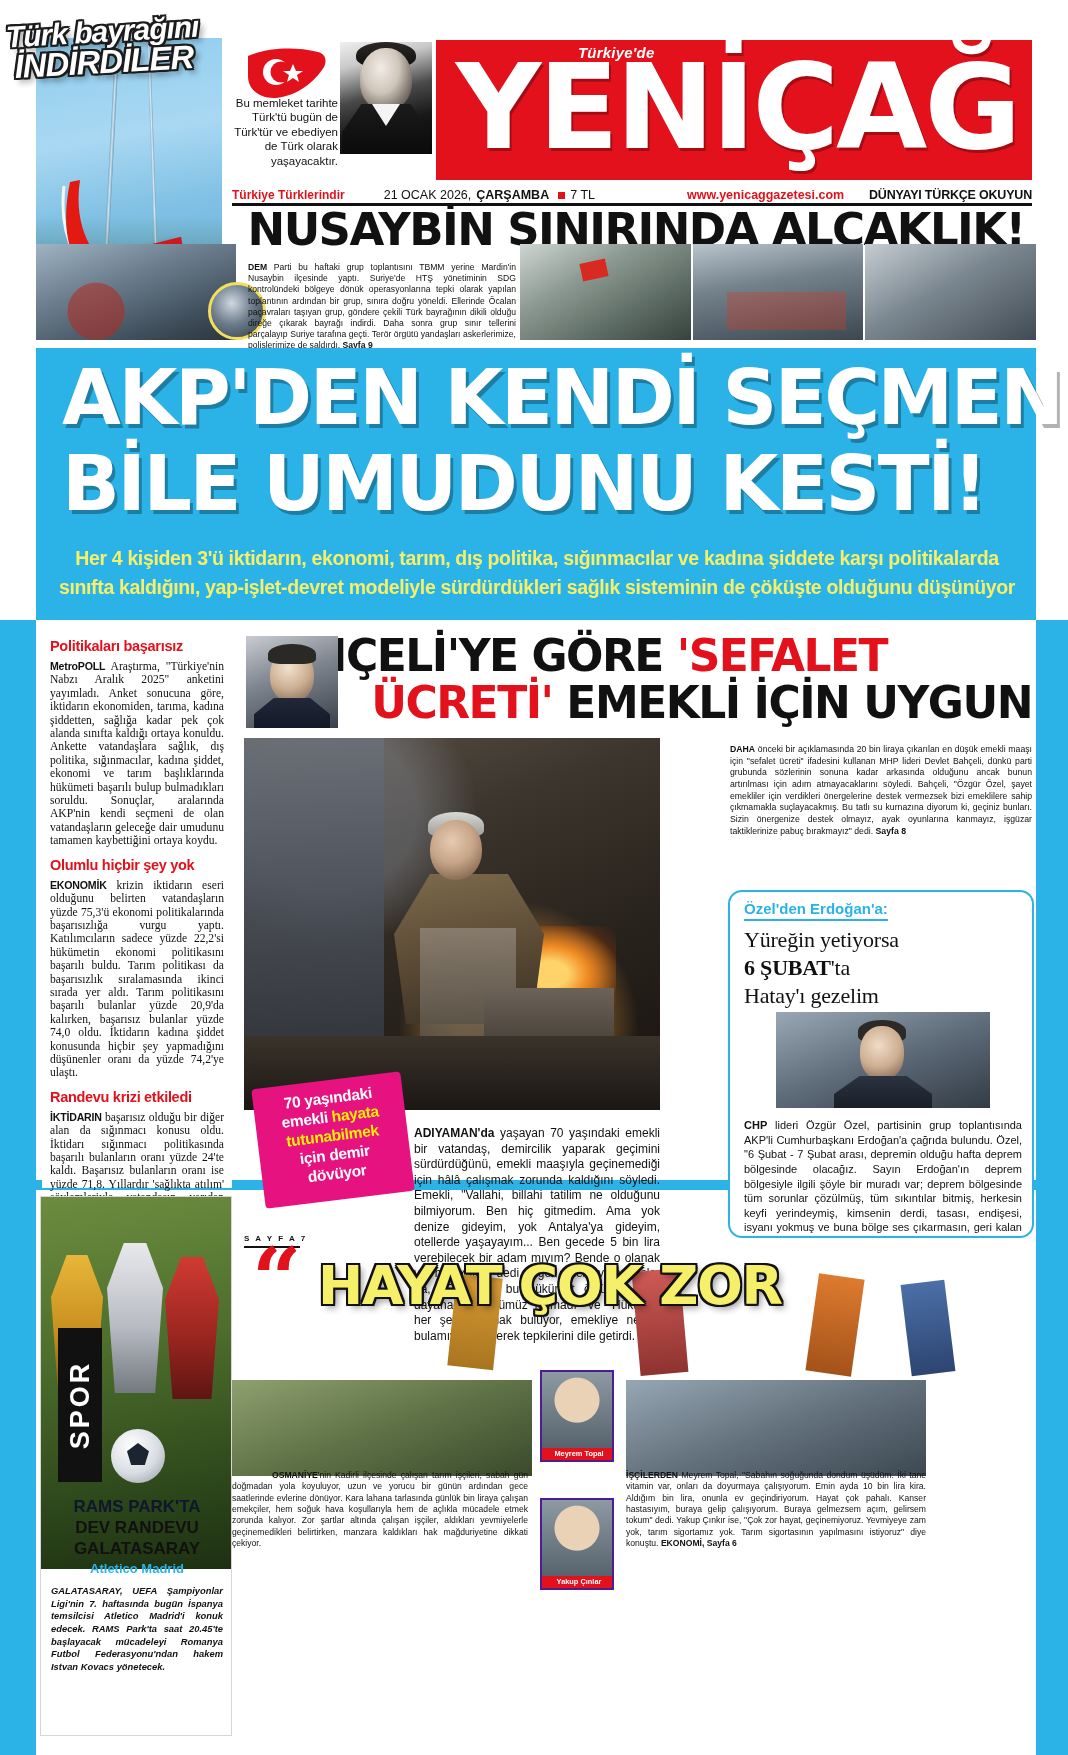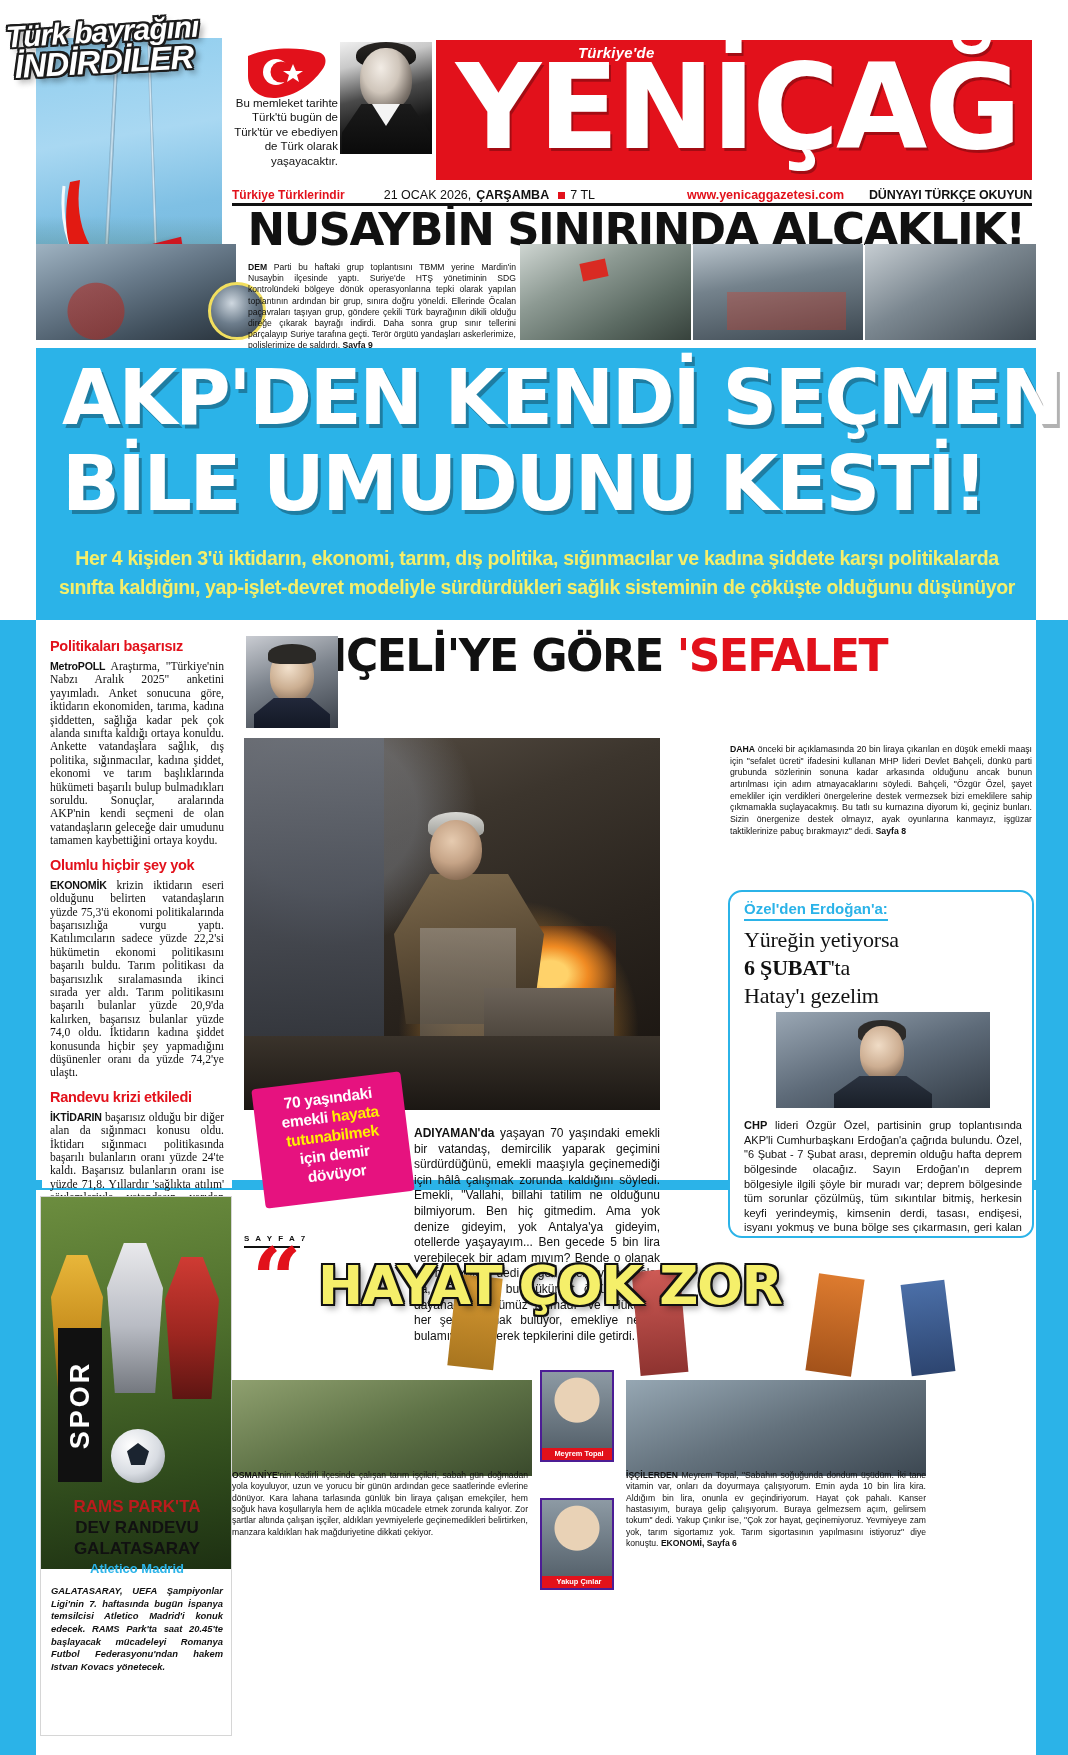--- a/index.html
+++ b/index.html
@@ -319,21 +319,21 @@
     position: absolute; left: -38px; top: 186px; width: 154px; height: 44px;
     background: #111; transform: rotate(-90deg);
   }
   .spor-tab span {
     display: block; text-align: center; line-height: 44px; color: #fff;
     font-weight: 900; font-size: 27px; letter-spacing: 3px;
   }
   .spor-cap {
     position: absolute; left: 10px; top: 300px; width: 172px; text-align: center;
   }
-  .spor-cap .c1 { color: #b91c1c; font-weight: 900; font-size: 17px; line-height: 20px; }
+  .spor-cap .c1 { color: #0f172a; font-weight: 900; font-size: 17px; line-height: 20px; }
   .spor-cap .c2 { color: #111; font-weight: 900; font-size: 17px; line-height: 20px; margin-top: 1px; }
   .spor-cap .c3 { color: #2bb3e8; font-weight: 800; font-size: 13px; line-height: 17px; margin-top: 1px; }
   .sporbox p {
     position: absolute; left: 10px; top: 388px; width: 172px;
     font-size: 9.4px; line-height: 1.35; color: #111; text-align: justify;
     font-weight: 700; font-style: italic;
     font-family: "Liberation Sans", sans-serif;
   }
 
   
@@ -388,21 +388,21 @@
   .chip .lbl { position: absolute; left: 0; bottom: 0; width: 74px; background: #e2111b;
     color: #fff; font-size: 7.4px; font-weight: 800; text-align: center; line-height: 12px; }
   .chip1 { left: 540px; top: 1370px; }
   .chip2 { left: 540px; top: 1498px; }
 
   
   .cap-left {
     position: absolute; left: 232px; top: 1470px; width: 296px; height: 130px;
     font-size: 8.6px; line-height: 1.32; color: #111; text-align: justify;
   }
-  .cap-left b { font-weight: 800; }
+  .cap-left b { font-weight: 800; margin-left: 40px; }
   .cap-right {
     position: absolute; left: 626px; top: 1470px; width: 300px; height: 130px;
     font-size: 8.6px; line-height: 1.32; color: #111; text-align: justify;
   }
   .cap-right b { font-weight: 800; }
   .cap-right .pg { font-weight: 800; }
 
   .hz-photo2 {
     position: absolute; left: 232px; top: 1380px; width: 300px; height: 96px; overflow: hidden;
     background: linear-gradient(160deg,#8fa06f 0%,#5f7347 50%,#3a4a2c 100%);
@@ -496,20 +496,21 @@
     <p><b class="lead">MetroPOLL</b><span> Araştırma, "Türkiye'nin Nabzı Aralık 2025" anketini yayımladı. Anket sonucuna göre, iktidarın ekonomiden, tarıma, kadına şiddetten, sağlığa kadar pek çok alanda sınıfta kaldığı ortaya konuldu. Ankette vatandaşlara sağlık, dış politika, sığınmacılar, kadına şiddet, ekonomi ve tarım başlıklarında hükümeti başarılı bulup bulmadıkları soruldu. Sonuçlar, aralarında AKP'nin kendi seçmeni de olan vatandaşların geleceğe dair umudunu tamamen kaybettiğini ortaya koydu.</span></p>
     <h3 class="sp">Olumlu hiçbir şey yok</h3>
     <p><b class="lead">EKONOMİK</b><span> krizin iktidarın eseri olduğunu belirten vatandaşların yüzde 75,3'ü ekonomi politikalarında başarısızlığa vurgu yaptı. Katılımcıların sadece yüzde 22,2'si hükümetin ekonomi politikasını başarılı buldu. Tarım politikası da başarısızlık sıralamasında ikinci sırada yer aldı. Tarım politikasını başarılı bulanlar yüzde 20,9'da kalırken, başarısız bulanlar yüzde 74,0 oldu. İktidarın kadına şiddet konusunda hiçbir şey yapmadığını düşünenler oranı da yüzde 74,2'ye ulaştı.</span></p>
     <h3 class="sp">Randevu krizi etkiledi</h3>
     <p><b class="lead">İKTİDARIN</b><span> başarısız olduğu bir diğer alan da sığınmacı konusu oldu. İktidarı sığınmacı politikasında başarılı bulanların oranı yüzde 24'te kaldı. Başarısız bulanların oranı ise yüzde 71,8. Yıllardır 'sağlıkta atılım' söylemleriyle vatandaşın yarıdan fazlasının onayını alan iktidar bu kez geçer oy alamadı. Sağlık sistemini başarılı bulanların oranı yüzde 47,1 olurken, başarısız bulanlar yüzde 49,9 oldu. Bunun sebebinin randevu krizleri, hastane yoğunlukları ve katkı paylarının olduğu belirtildi.</span></p>
     <div class="credit">GÜNCEL, Sayfa 9</div>
   </div>
 
   <div class="bah-head">
     <div class="l"><span>BAHÇELİ'YE GÖRE </span><span class="red">'SEFALET</span></div>
+    <div class="l l2"><span class="red">ÜCRETİ'</span><span> EMEKLİ İÇİN UYGUN</span></div>
   </div>
 
   <div style="position:absolute;left:246px;top:636px;width:92px;height:92px;overflow:hidden;background:linear-gradient(160deg,#c9ccd2 0%,#7c838c 45%,#3a4049 100%);">
     <div style="position:absolute;left:24px;top:14px;width:44px;height:52px;border-radius:46%;background:radial-gradient(circle at 42% 34%, #f2e1cd 0%, #cbae91 50%, #7b6350 95%);"></div>
     <div style="position:absolute;left:22px;top:8px;width:48px;height:20px;border-radius:50% 50% 25% 25%;background:#2b2926;"></div>
     <div style="position:absolute;left:8px;top:62px;width:76px;height:36px;background:linear-gradient(180deg,#22283a,#101521);clip-path:polygon(26% 0,74% 0,100% 45%,100% 100%,0 100%,0 45%);"></div>
   </div>
 
   <div class="cphoto">
     <div class="scene"></div>

